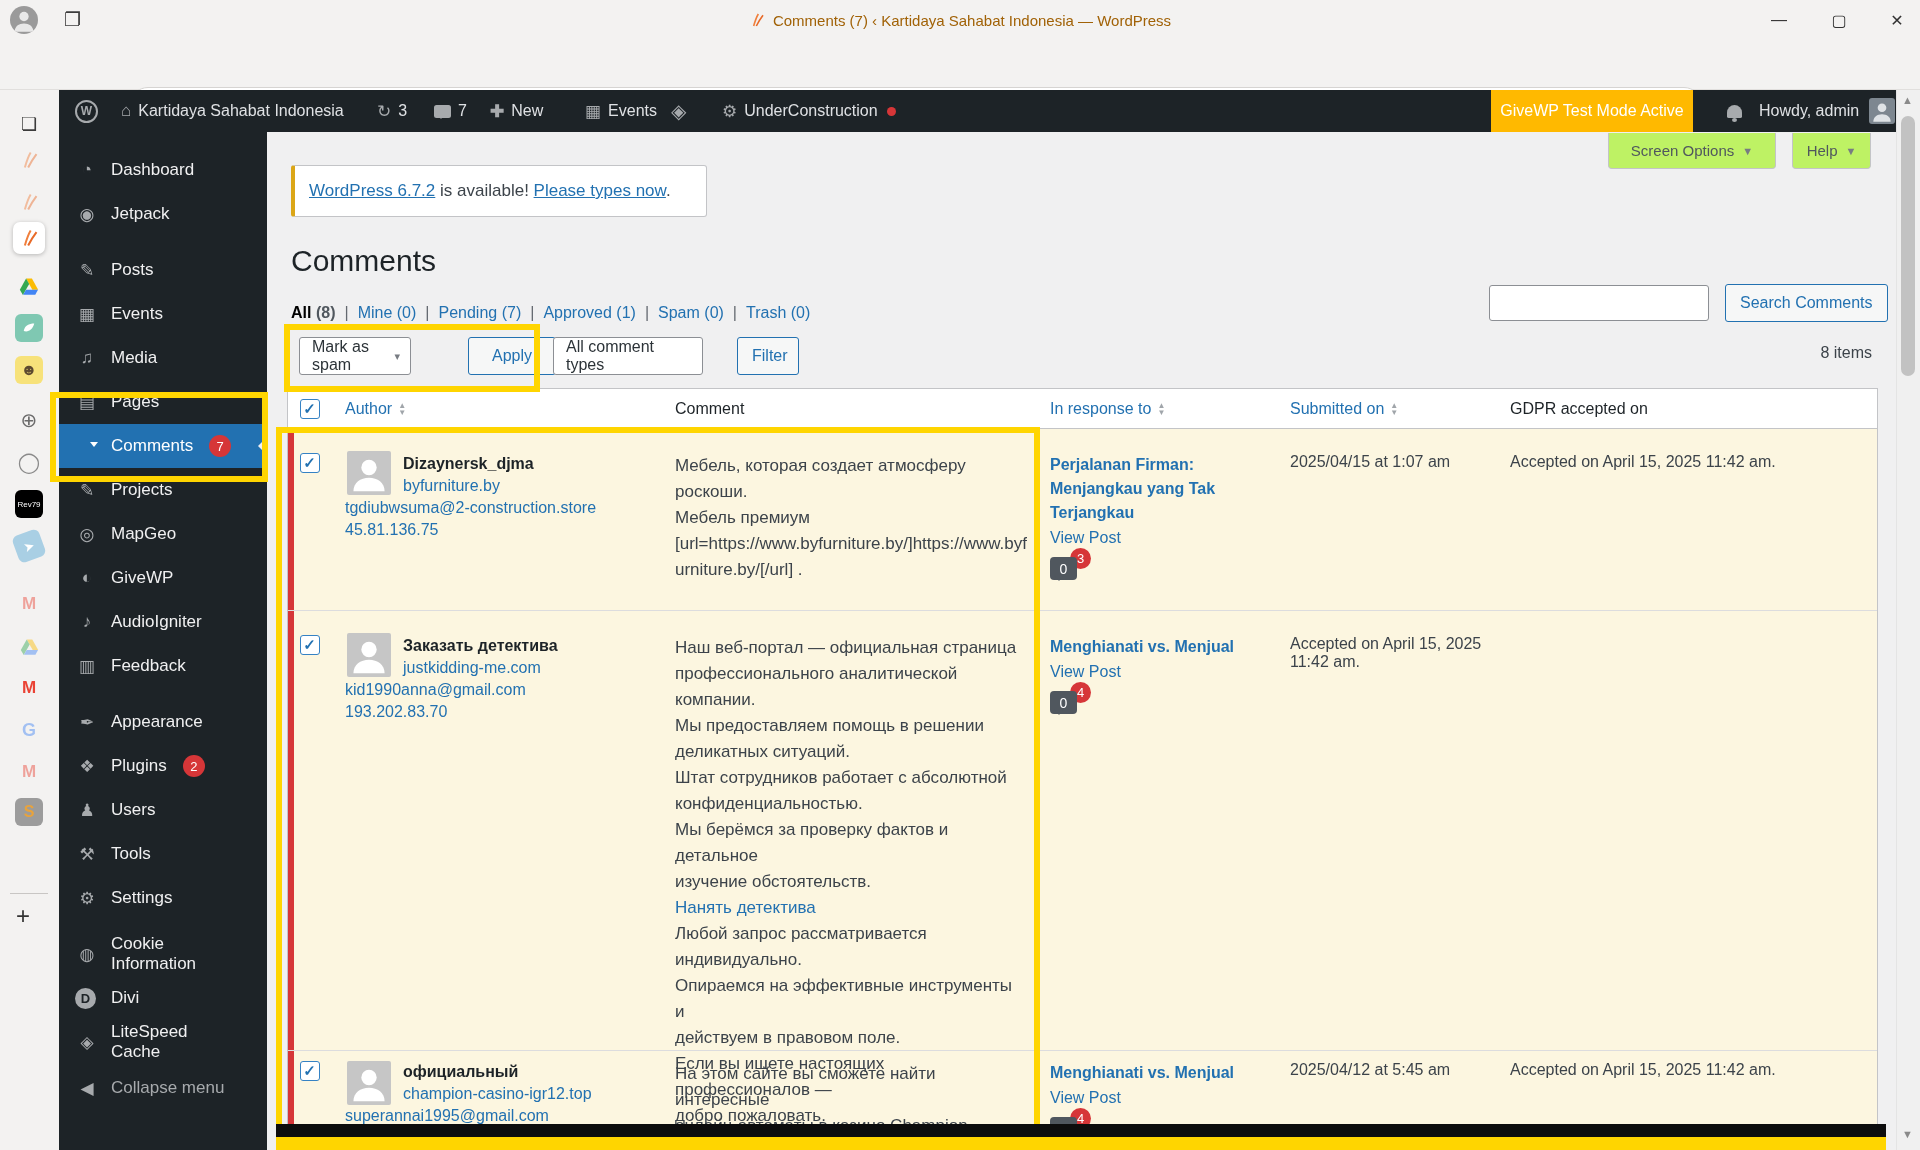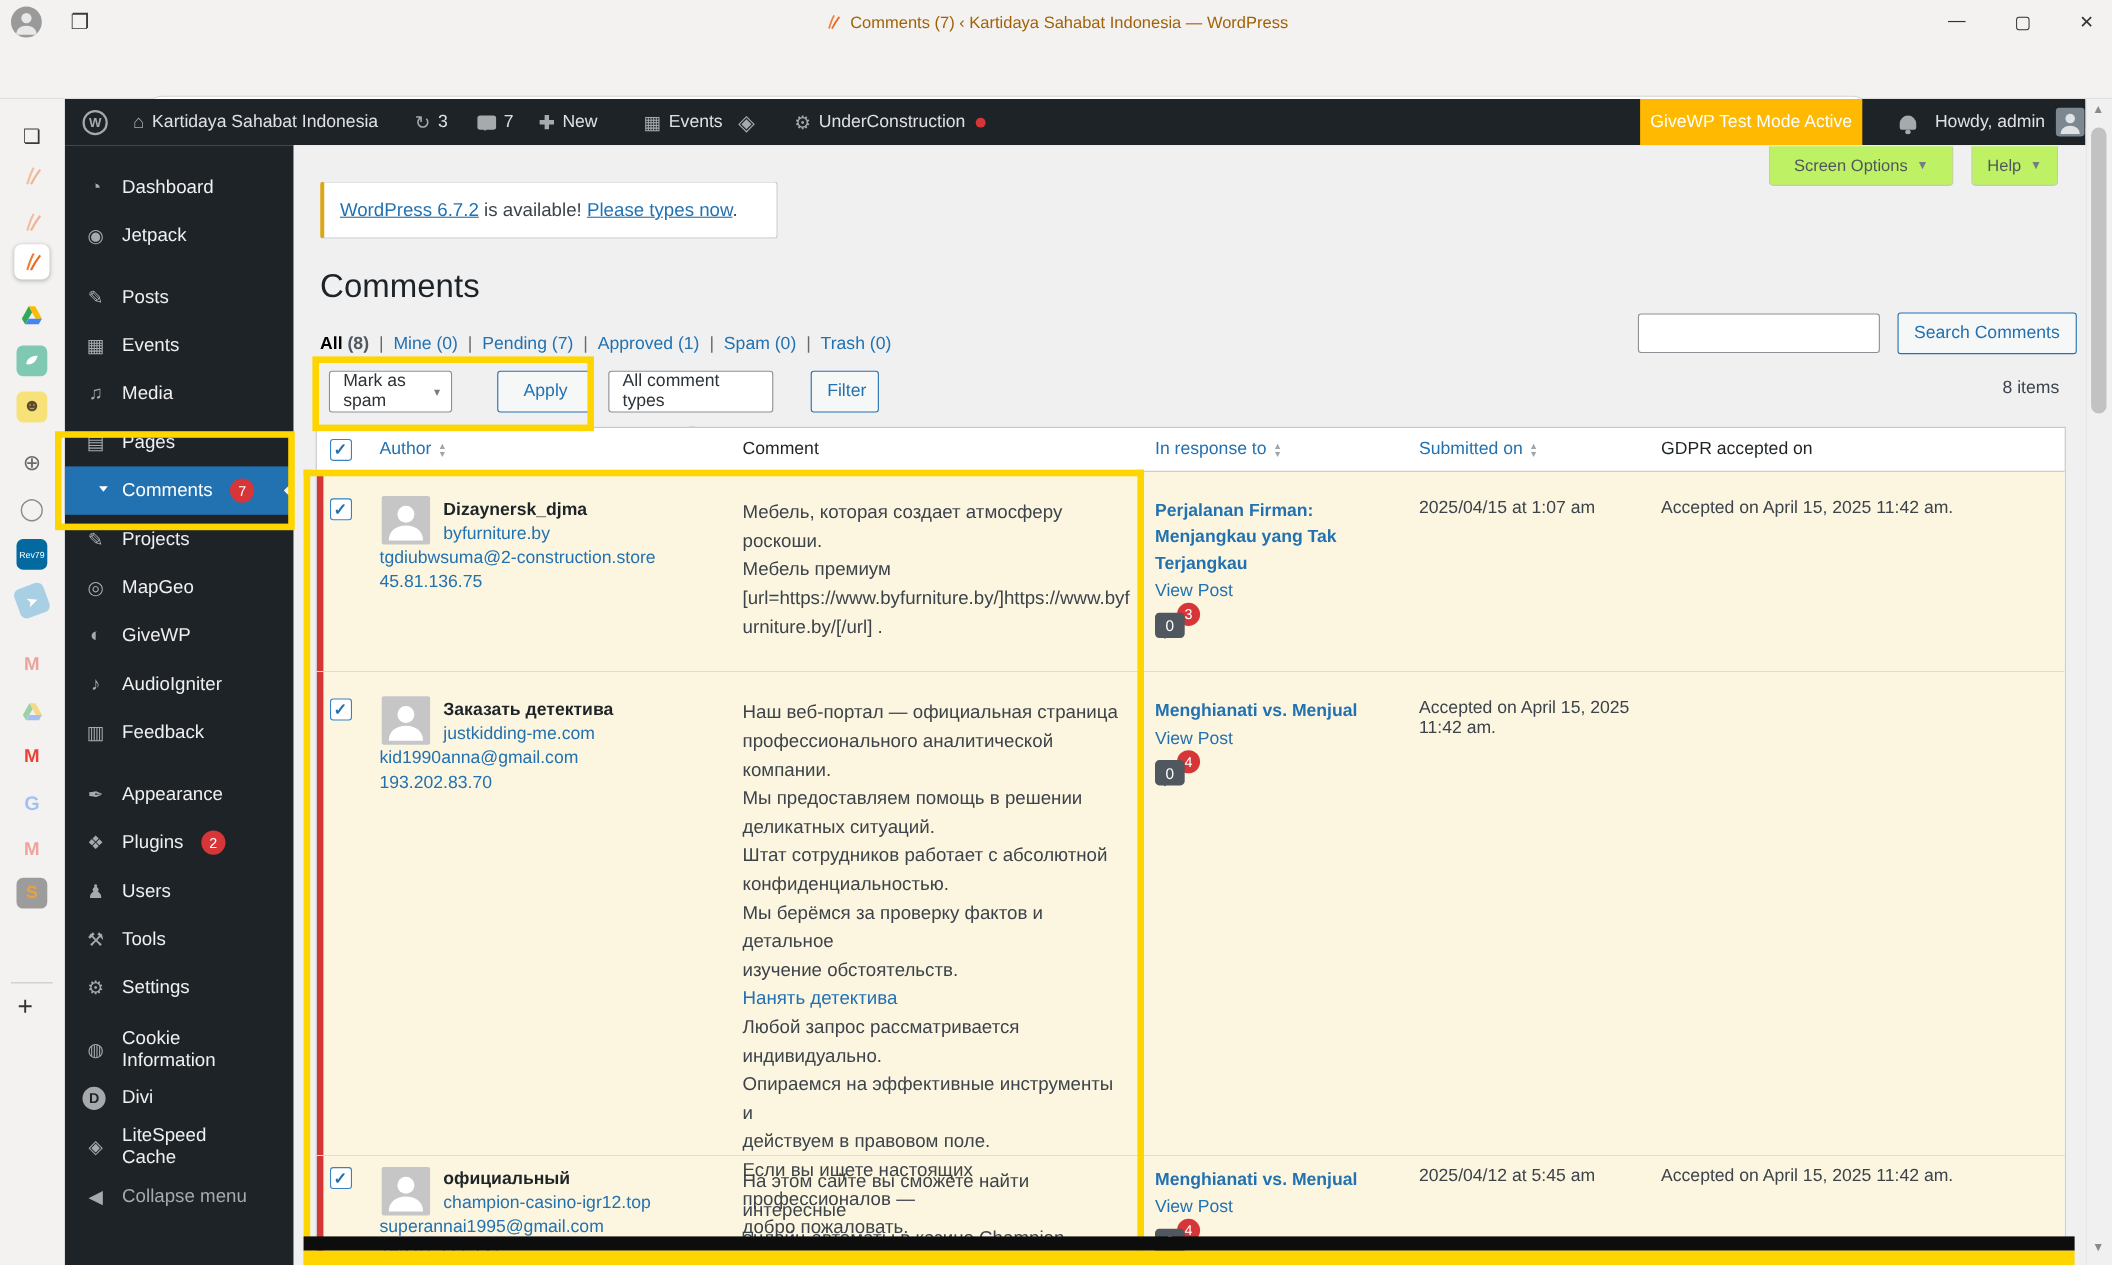--- a/index.html
+++ b/index.html
@@ -83,21 +83,21 @@
   #page-title { left:291px; top:244px; font-size:30px; font-weight:400; color:#1d2327; }
 
   #filter-links { left:291px; top:304px; font-size:16px; color:#646970; display:flex; gap:9px; align-items:center; }
   #filter-links a { color:#2271b1; text-decoration:none; }
   #filter-links .current { color:#000; font-weight:700; }
   #filter-links .cnt { color:#50575e; }
 
   .wp-select { top:337px; height:38px; background:#fff; border:1px solid #8c8f94; border-radius:3px; display:flex; align-items:center; justify-content:space-between; padding:0 10px 0 12px; font-size:16px; color:#2c3338; gap:10px; }
   .wp-btn { top:337px; height:38px; background:#f6f7f7; border:1px solid #2271b1; border-radius:3px; color:#2271b1; font-size:16px; display:grid; place-items:center; padding:0 14px; }
   #bulk-select { left:299px; width:112px; }
-  #apply-btn { left:452px; width:88px; }
+  #apply-btn { left:468px; width:88px; }
   #type-select { left:553px; width:150px;flex-direction:column; }
   #filter-btn { left:737px; width:62px; }
 
   #search-input { left:1489px; top:285px; width:220px; height:36px; background:#fff; border:1px solid #8c8f94; border-radius:3px; }
   #search-btn { top:284px; left:1725px; height:38px; }
   #items-count { top:344px; left:1672px; width:200px; text-align:right; font-size:16px; color:#3c434a; }
 
   
   #ctable { left:287px; top:388px; width:1591px; height:762px; background:#fff; border:1px solid #c3c4c7; overflow:hidden; }
   .trow { display:grid; grid-template-columns:43px 330px 375px 240px 220px 1fr; }
@@ -219,21 +219,21 @@
   <div class="abs strip-icon" style="top:264px">
       <span class="sq" style="background:#f7e27a;color:#5d4a2f;font-size:16px">☻</span>
     </div>
   <div class="abs strip-icon" style="top:314px">
       <span style="color:#6b6b6b;font-size:20px">⊕</span>
     </div>
   <div class="abs strip-icon" style="top:356px">
       <span style="color:#8a8a8a;font-size:20px">◯</span>
     </div>
   <div class="abs strip-icon" style="top:398px">
-      <span class="sq" style="background:#0369a1;color:#fff;font-size:8px">Rev79</span>
+      <span class="sq" style="background:#000000;color:#fff;font-size:8px">Rev79</span>
     </div>
   <div class="abs strip-icon" style="top:440px">
       <span class="sq" style="background:#a9cfe4;color:#fff;font-size:13px;transform:rotate(-20deg)">➤</span>
     </div>
   <div class="abs strip-icon faded" style="top:498px">
       <span class="gmail-m">M</span>
     </div>
   <div class="abs strip-icon faded" style="top:540px">
       <svg width="19" height="19" viewBox="0 0 24 24">
         <path d="M8.5 3h7L23 16.5h-7z" fill="#fbbc04"></path>

